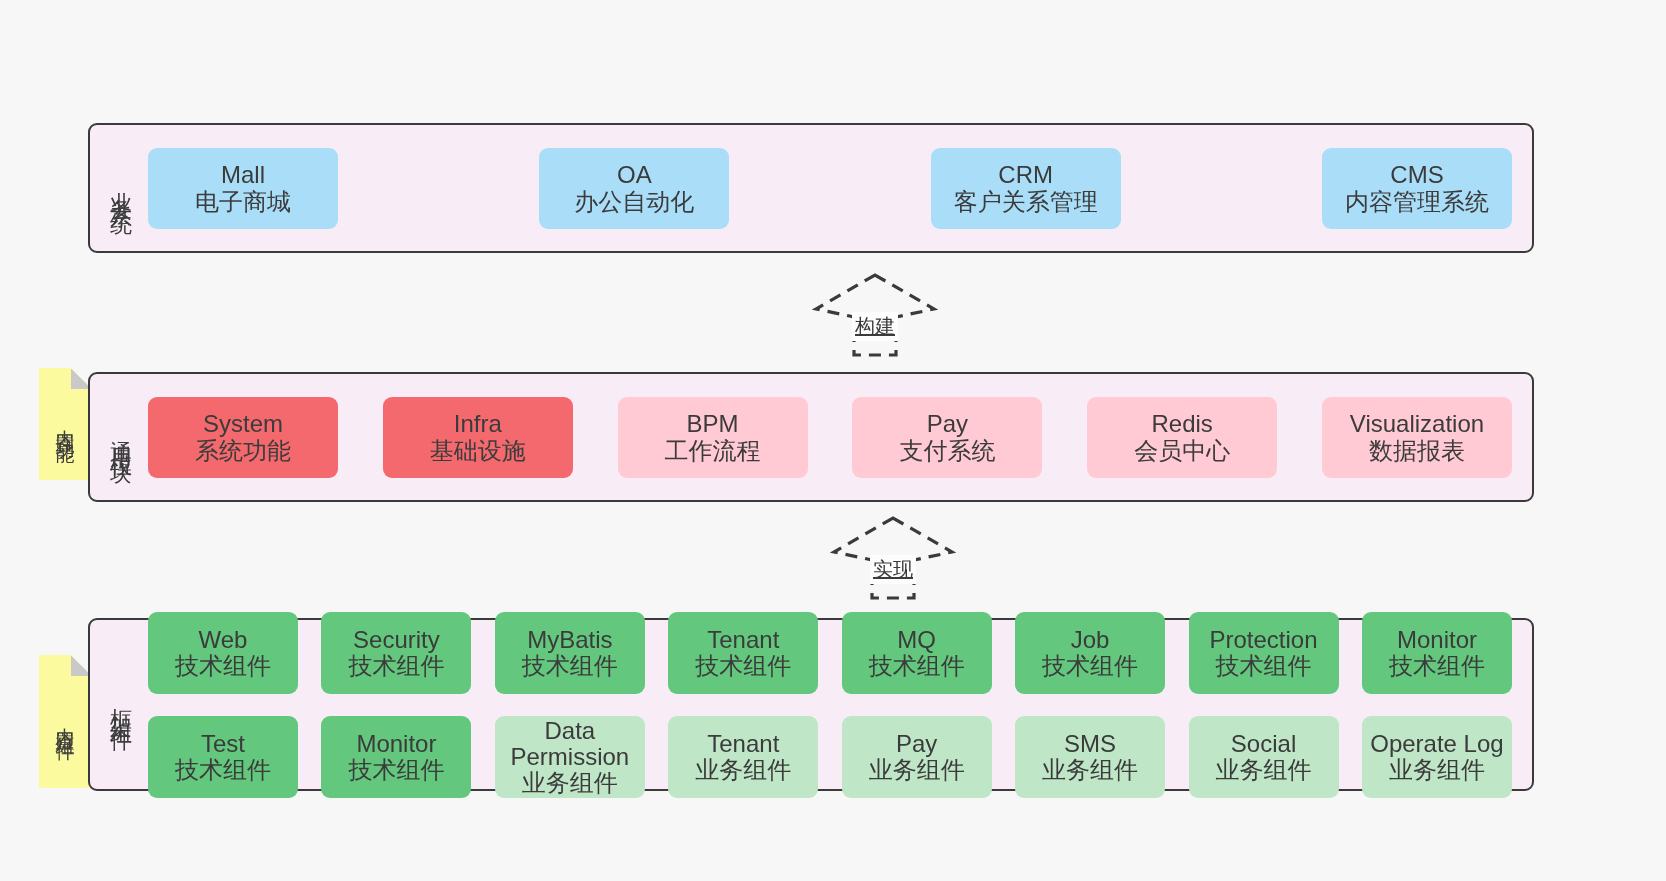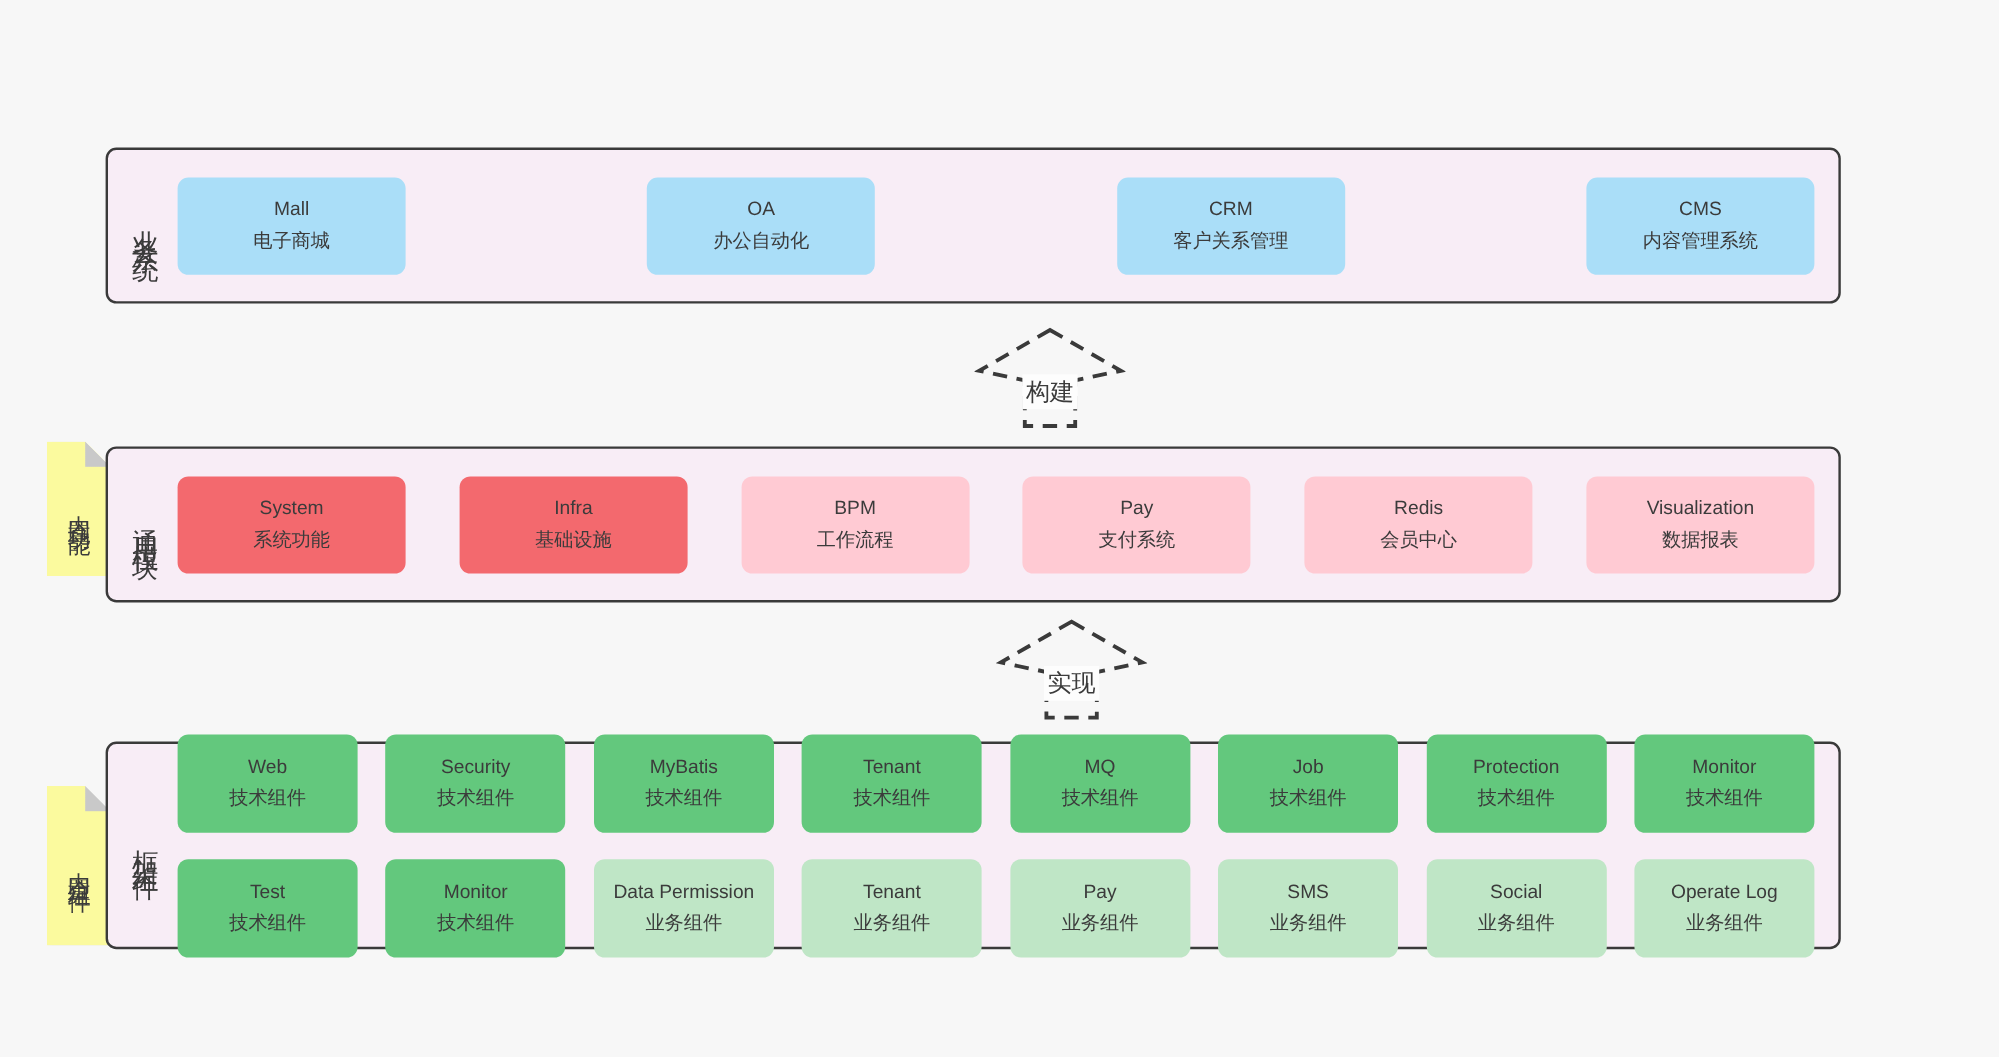--- a/index.html
+++ b/index.html
@@ -26,21 +26,21 @@
     writing-mode:vertical-rl;text-orientation:upright;
     font-size:22px;letter-spacing:7px;line-height:38px;
     flex:0 0 38px;text-align:center;
   }
   .rows{flex:1;display:flex;flex-direction:column;gap:22px;padding-left:8px;}
   .row{display:flex;justify-content:space-between;}
   
   .box{
     border-radius:9px;box-sizing:border-box;
     display:flex;flex-direction:column;align-items:center;justify-content:center;
-    text-align:center;font-size:16px;line-height:27px;padding:2px 4px;
+    text-align:center;font-size:24px;line-height:27px;padding:2px 4px;
   }
   .layer-business .box,.layer-modules .box{width:190px;height:81px;}
   .layer-components .box{width:150px;height:82px;line-height:26px;}
   .v-blue{background:var(--blue);}
   .v-red{background:var(--red);}
   .v-pink{background:var(--pink);}
   .v-green{background:var(--green);}
   .v-lightgreen{background:var(--lightgreen);}
   
   .sticky{
@@ -65,21 +65,21 @@
   .arrow-build{left:812px;top:272px;}
   .arrow-implement{left:830px;top:515px;}
   .arrow svg{display:block;}
   .arrow polygon{
     fill:none;stroke:var(--frameBorder,#3a3a3a);
     stroke-width:3.2;stroke-dasharray:12 8;stroke-linejoin:miter;
   }
   .arrow-label{
     position:absolute;left:50%;top:40px;transform:translateX(-50%);
     background:var(--arrowLabelBg,#fdfdfd);
-    font-size:20px;padding:1px 3px;white-space:nowrap;
+    font-size:20px;padding:1px 3px;white-space:nowrap;text-decoration:underline;
   }
 </style>
 </head>
 <body>
 
 <div class="stage">
 
   <div class="sticky sticky-modules">
     <span class="fold"></span>
     <span class="sticky-text">内置功能</span>

